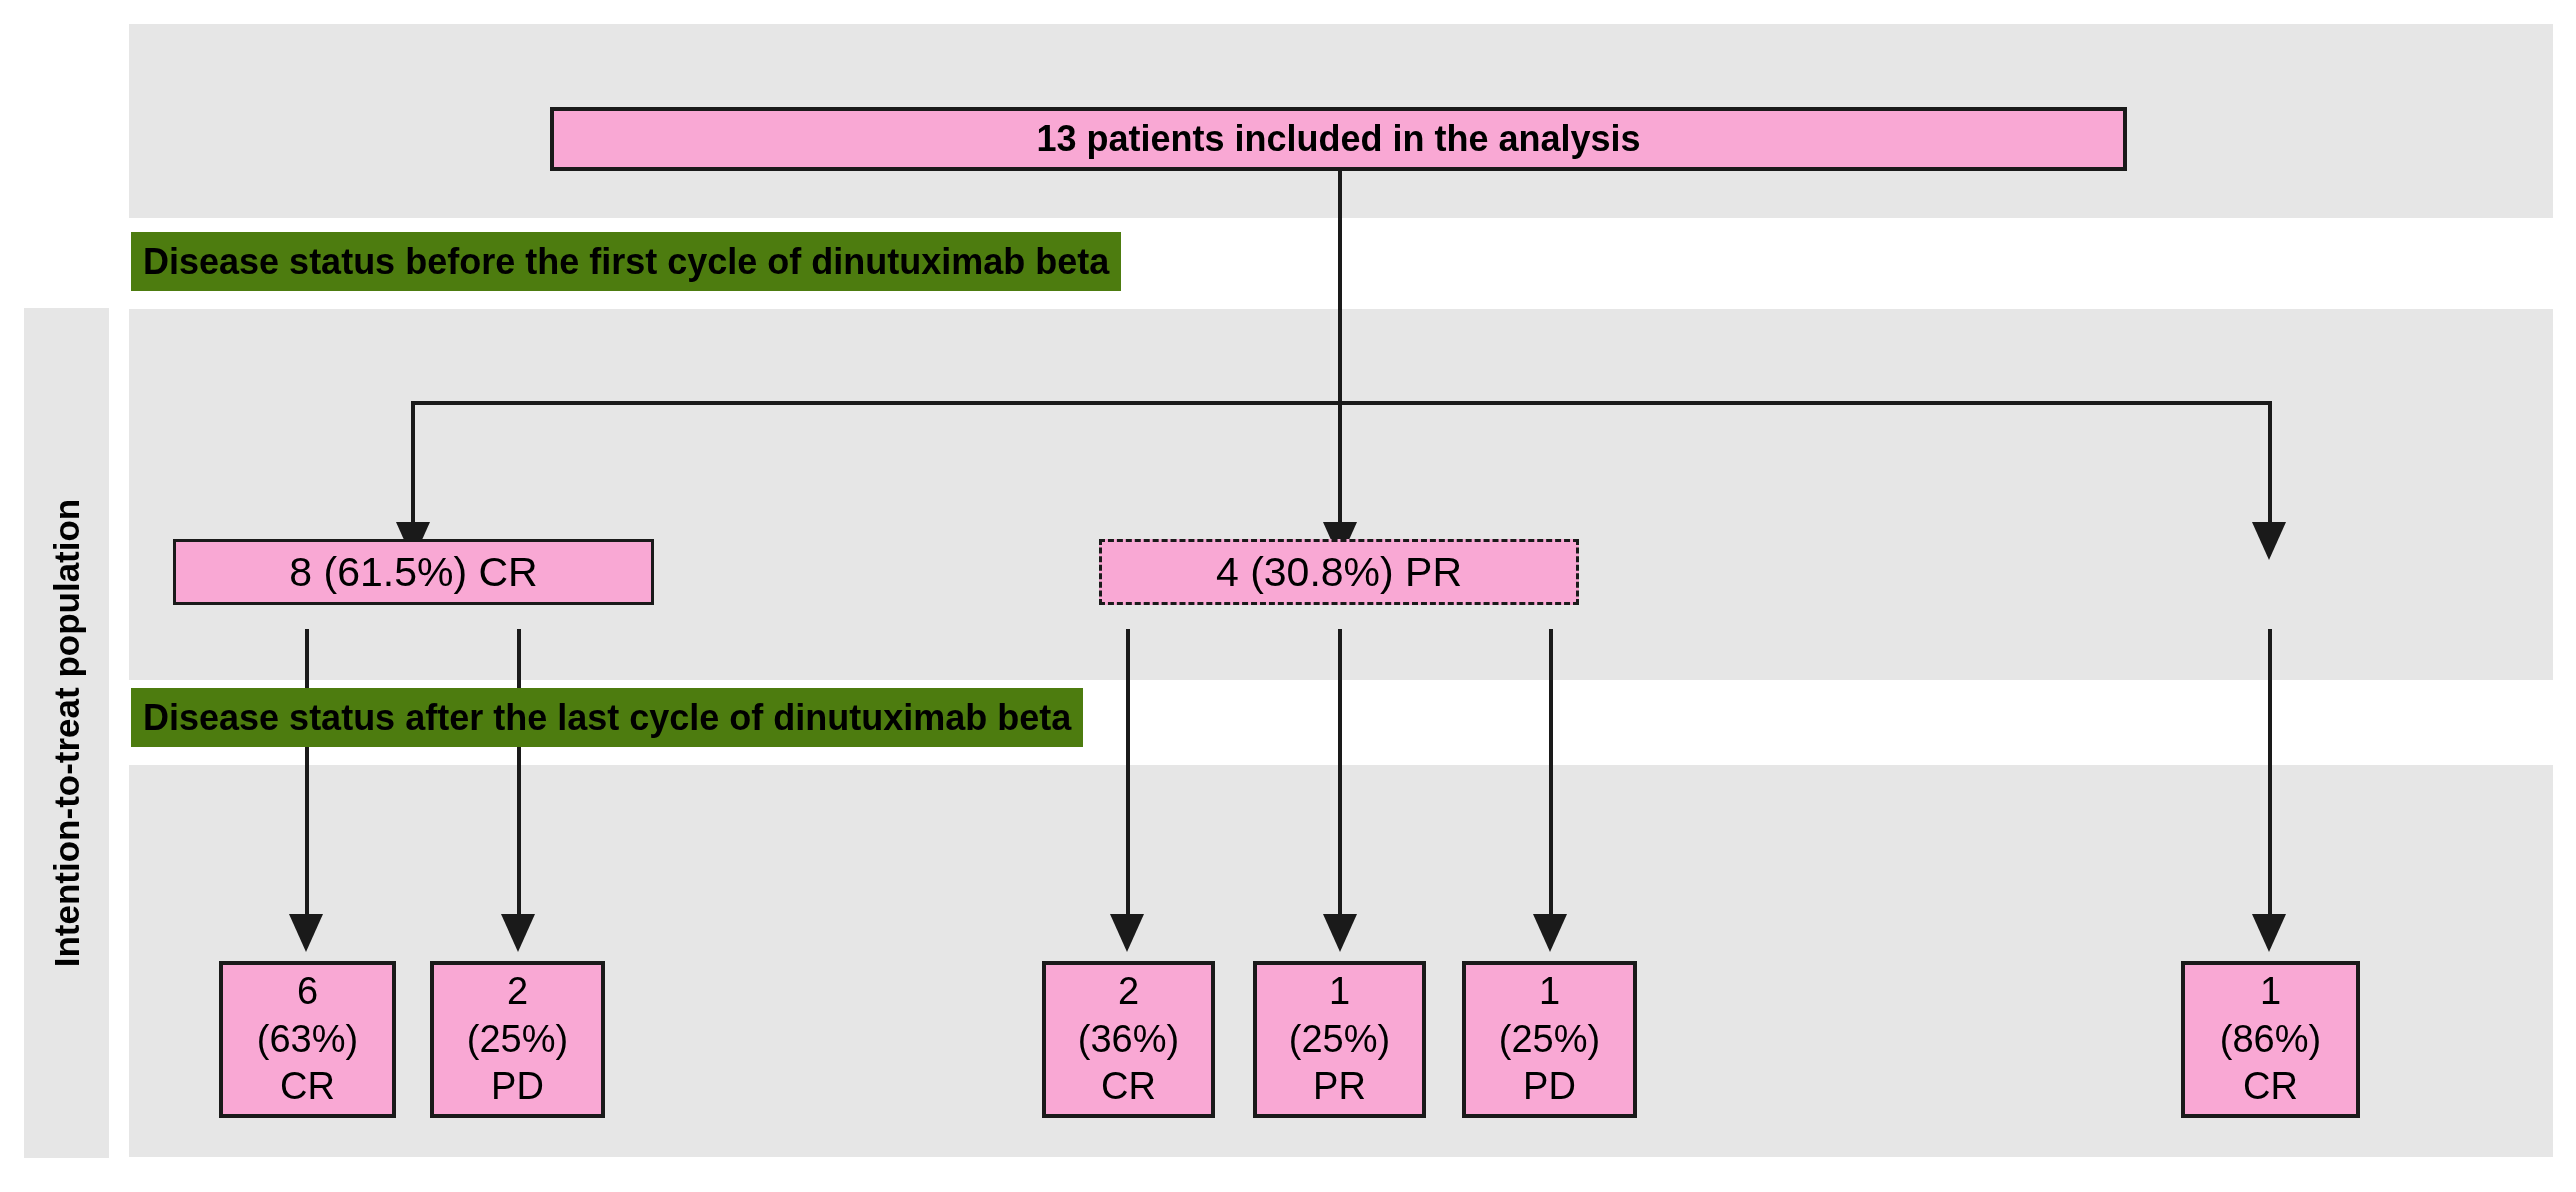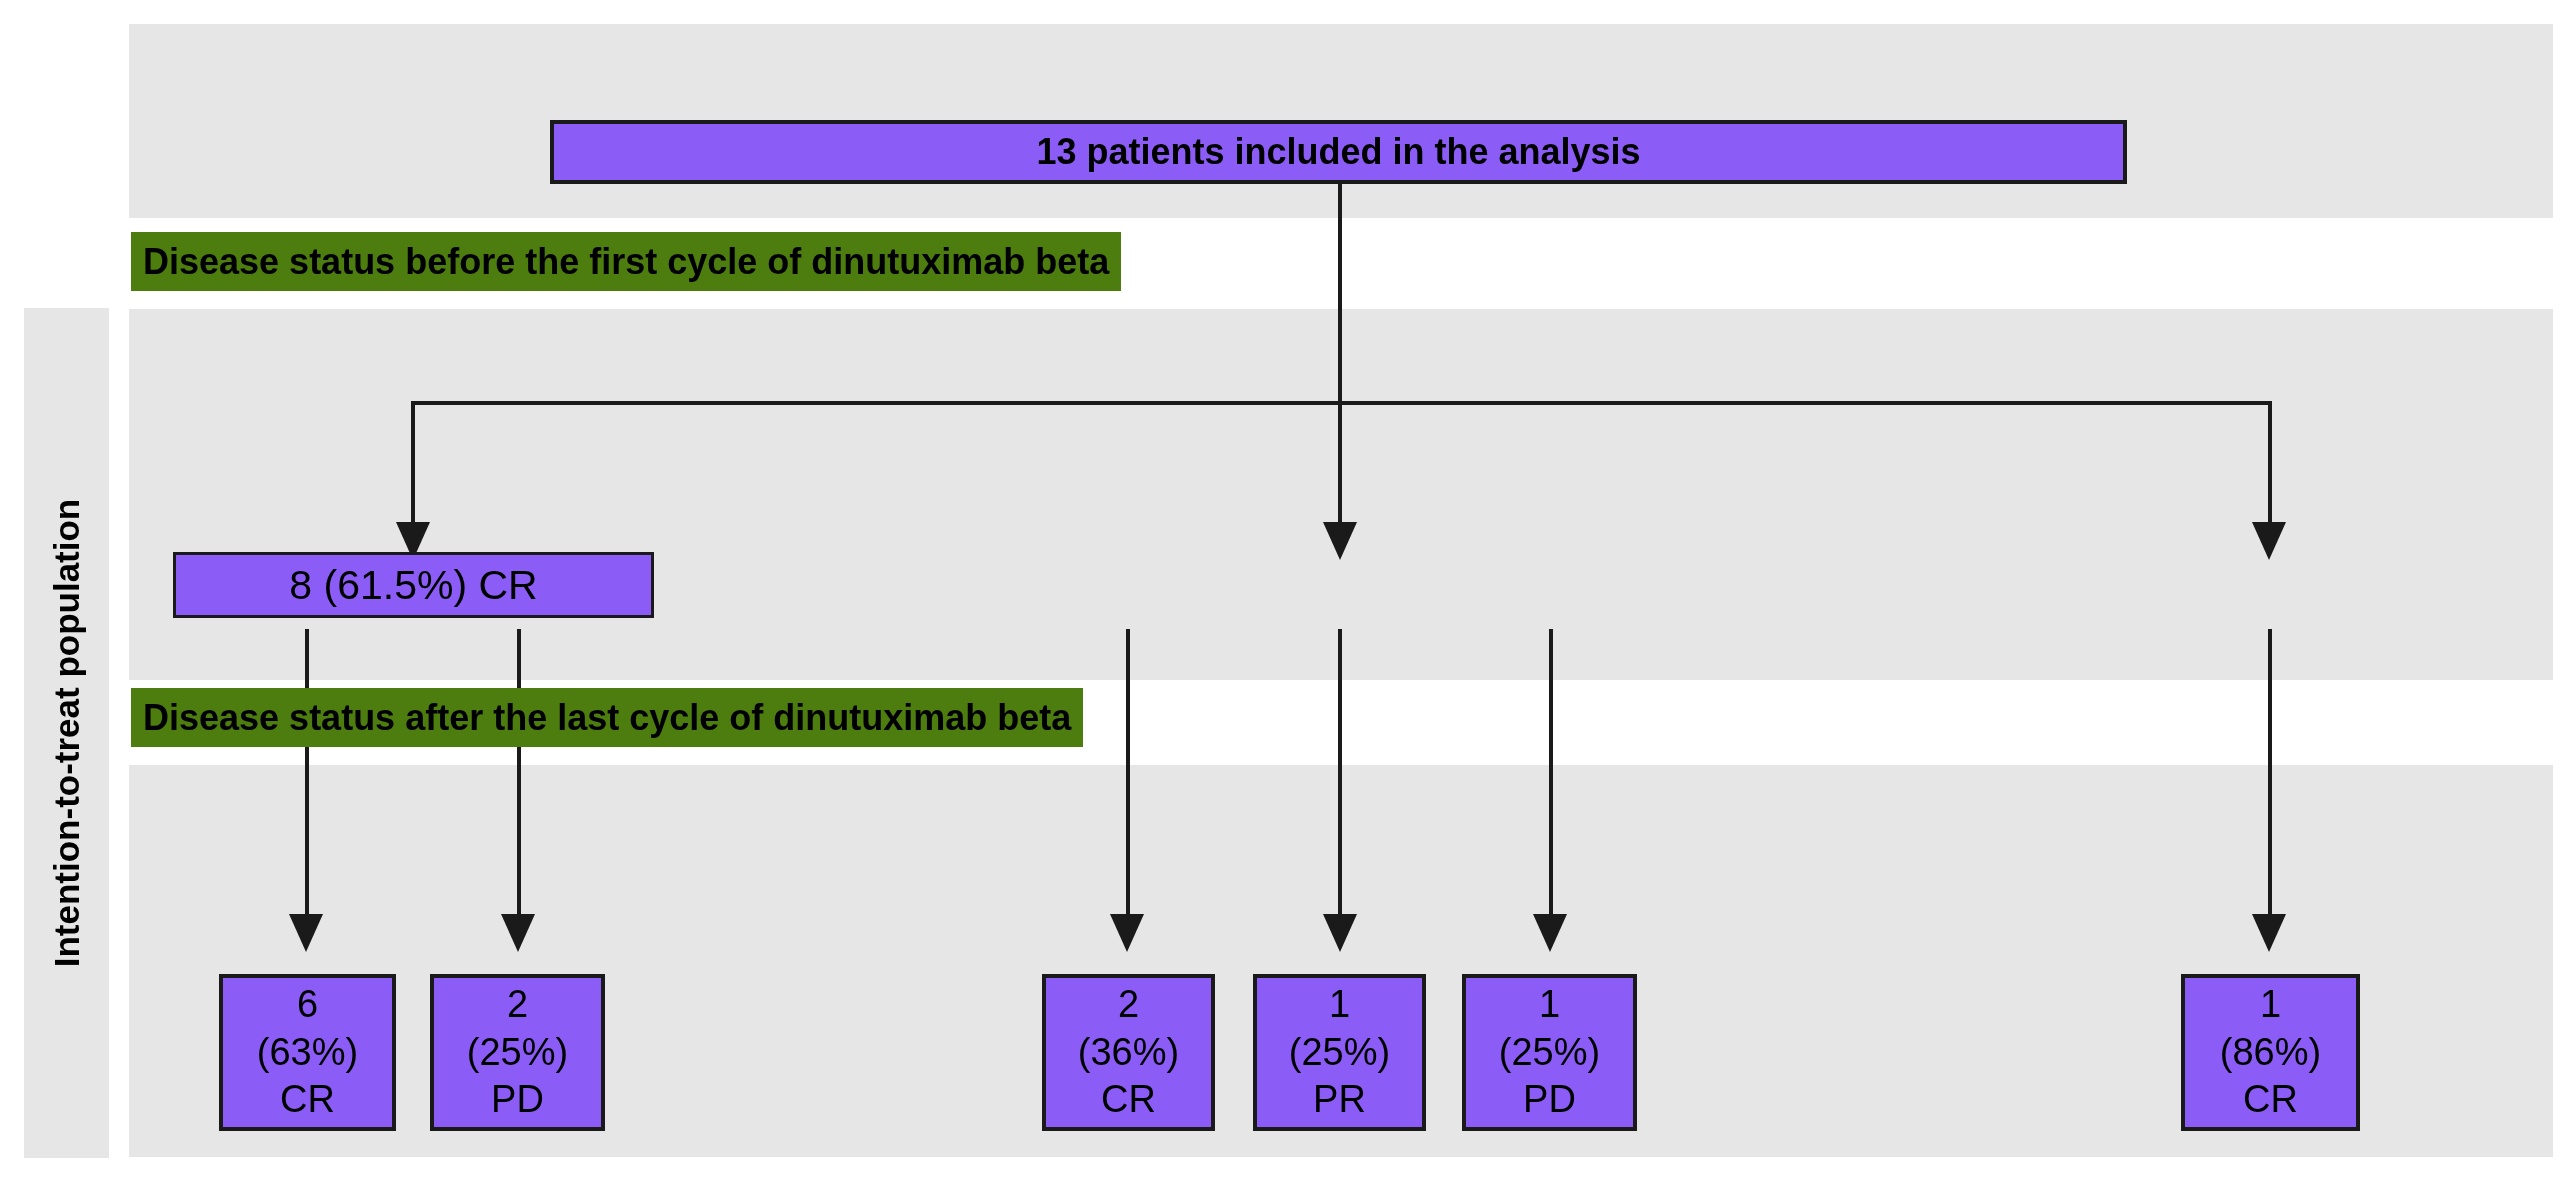--- a/index.html
+++ b/index.html
@@ -54,30 +54,29 @@
     white-space: nowrap;
     padding: 8.6px 12px;
     z-index: 2;
   }
   .stage-before { left: 131px; top: 232px; }
   .stage-after  { left: 131px; top: 688px; }
 
   
   .node {
     position: absolute;
-    background: #8b5cf6;
+    background: #f9a8d4;
     border: 3.5px solid #1a1a1a;
     box-sizing: border-box;
     display: flex;
     align-items: center;
     justify-content: center;
     text-align: left;
     z-index: 3;
     font-size: 41px;
-    margin-top: 13px;
   }
   .node-total {
     left: 550px; top: 107px; width: 1577px; height: 64px;
     border-width: 4.3px;
     font-weight: bold;
     font-size: 36px;
   }
   .node-mid { top: 539px; height: 66px; }
   .node-cr { left: 173px;  width: 481px; }
   .node-pr { left: 1099px; width: 480px; border-style: dashed; }
@@ -129,20 +128,21 @@
   <div class="arrowhead" style="left:2252px; top:914px;"></div>
 
   <div class="stage-label stage-before">Disease status before the first cycle of dinutuximab beta</div>
   <div class="stage-label stage-after">Disease status after the last cycle of dinutuximab beta</div>
 
   <div class="sidebar-label">Intention-to-treat population</div>
 
   <div class="node node-total">13 patients included in the analysis</div>
 
   <div class="node node-mid node-cr">8 (61.5%) CR</div>
+  <div class="node node-mid node-pr">4 (30.8%) PR</div>
 
   <div class="node node-outcome o1">
     <div>6</div>
     <div>(63%)</div>
     <div>CR</div>
   </div>
   <div class="node node-outcome o2">
     <div>2</div>
     <div>(25%)</div>
     <div>PD</div>

